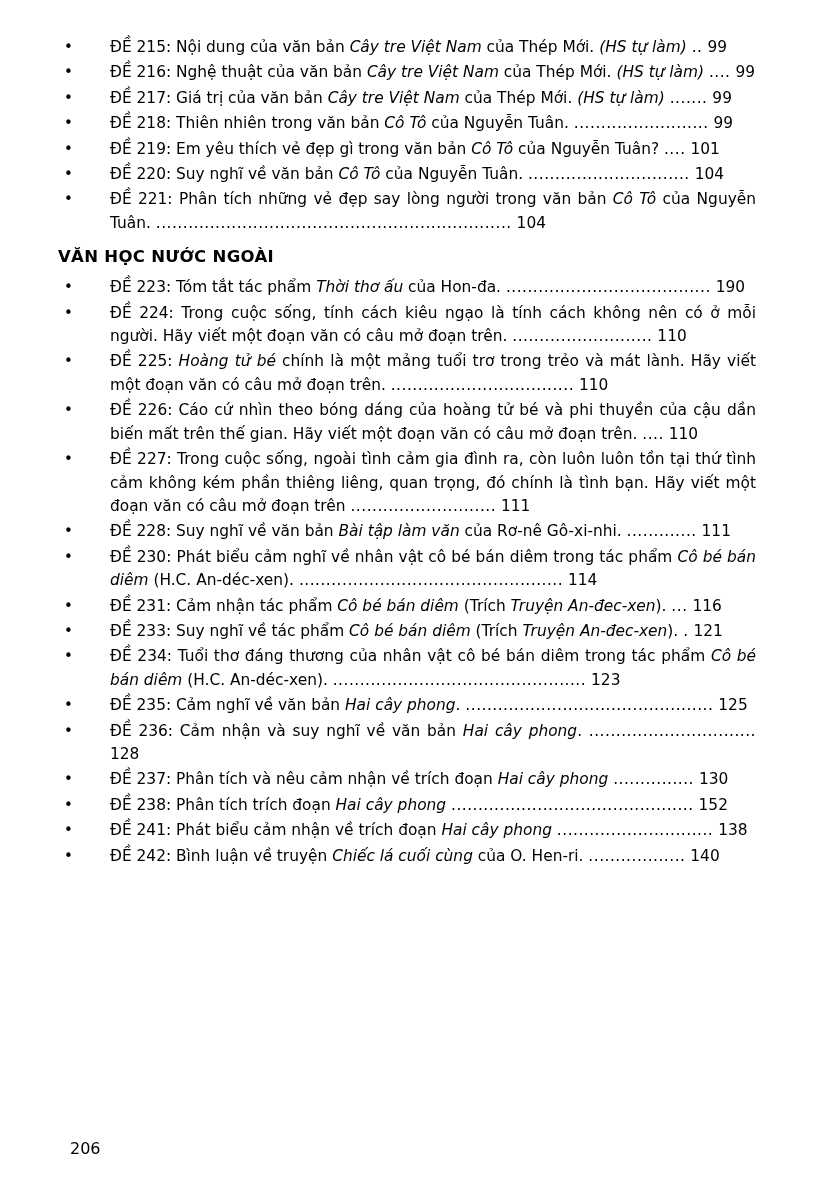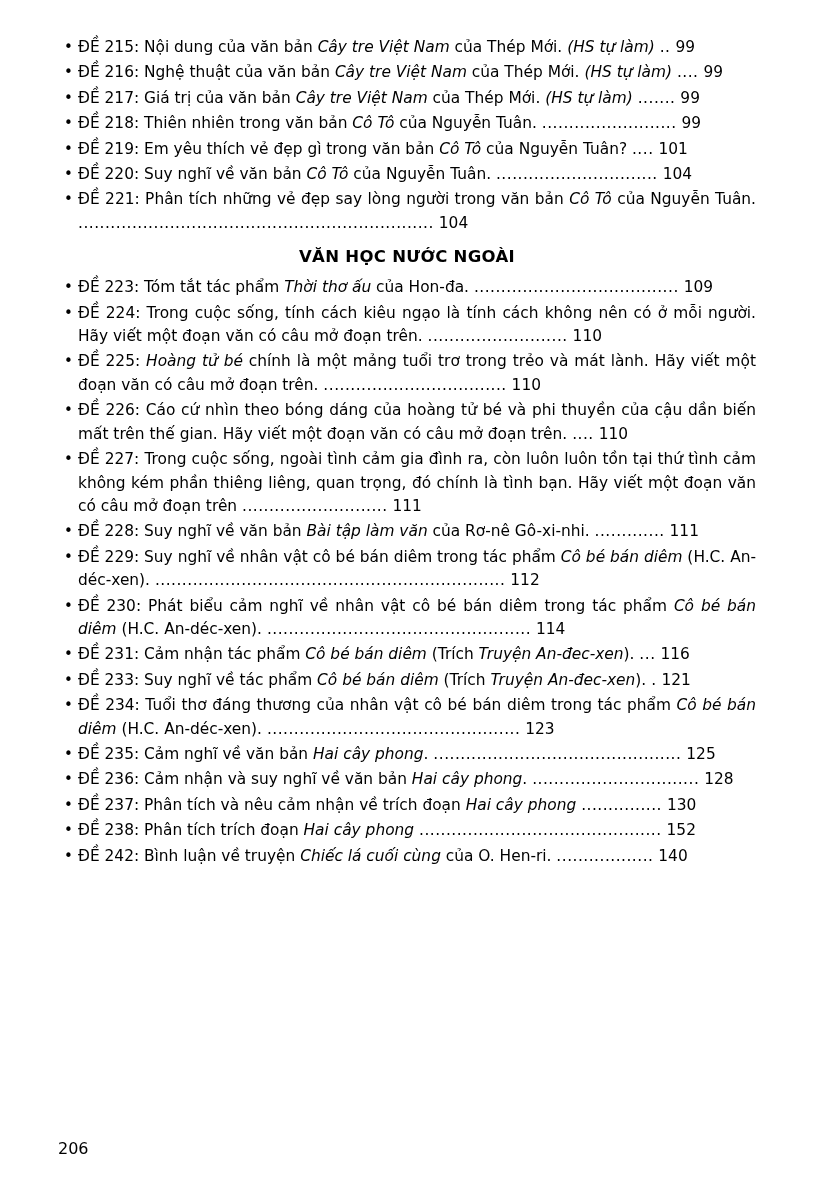--- a/index.html
+++ b/index.html
@@ -28,20 +28,21 @@
     margin: 0;
     padding: 0;
   }
   .toc-item {
     display: flex;
     align-items: flex-start;
     font-size: 15.4px;
     line-height: 1.52;
     margin: 0 0 2px 0;
     padding: 0;
+    gap: 32px;
   }
   .bullet {
     flex: 0 0 auto;
     width: 20px;
     text-align: left;
     font-size: 13px;
     line-height: 1.52;
     padding-left: 6px;
     box-sizing: border-box;
   }
@@ -61,29 +62,28 @@
   .entry i {
     font-style: italic;
   }
   .dots {
     letter-spacing: 0.5px;
   }
   .pg {
     white-space: nowrap;
   }
   .section-title {
-    text-align: center;
     font-size: 16.5px;
     font-weight: bold;
     letter-spacing: 0.3px;
     margin: 12px 0 10px 0;
   }
   .folio {
     position: absolute;
-    left: 58px;
+    left: 70px;
     bottom: 42px;
     font-size: 16px;
     color: #000;
   }
 </style>
 </head>
 <body>
 
 <div class="page">
 
@@ -165,21 +165,21 @@
 
   <ul class="toc">
 
 
     <li class="toc-item">
       <span class="bullet"></span>
       <span class="entry">
         <span class="lbl">ĐỀ 223:</span>
         Tóm tắt tác phẩm <i>Thời thơ ấu</i> của Hon-đa.
         <span class="dots">......................................</span>
-        <span class="pg">109</span>
+        <span class="pg">190</span>
       </span>
     </li>
 
     <li class="toc-item">
       <span class="bullet"></span>
       <span class="entry">
         <span class="lbl">ĐỀ 224:</span>
         Trong cuộc sống, tính cách kiêu ngạo là tính cách không nên có ở mỗi người. Hãy viết một đoạn văn có câu mở đoạn trên.
         <span class="dots">..........................</span>
         <span class="pg">110</span>
@@ -219,29 +219,20 @@
     <li class="toc-item">
       <span class="bullet"></span>
       <span class="entry">
         <span class="lbl">ĐỀ 228:</span>
         Suy nghĩ về văn bản <i>Bài tập làm văn</i> của Rơ-nê Gô-xi-nhi.
         <span class="dots">.............</span>
         <span class="pg">111</span>
       </span>
     </li>
 
-    <li class="toc-item">
-      <span class="bullet"></span>
-      <span class="entry">
-        <span class="lbl">ĐỀ 229:</span>
-        Suy nghĩ về nhân vật cô bé bán diêm trong tác phẩm <i>Cô bé bán diêm</i> (H.C. An-déc-xen).
-        <span class="dots">.................................................................</span>
-        <span class="pg">112</span>
-      </span>
-    </li>
 
     <li class="toc-item">
       <span class="bullet"></span>
       <span class="entry">
         <span class="lbl">ĐỀ 230:</span>
         Phát biểu cảm nghĩ về nhân vật cô bé bán diêm trong tác phẩm <i>Cô bé bán diêm</i> (H.C. An-déc-xen).
         <span class="dots">.................................................</span>
         <span class="pg">114</span>
       </span>
     </li>
@@ -312,20 +303,29 @@
       <span class="entry">
         <span class="lbl">ĐỀ 238:</span>
         Phân tích trích đoạn <i>Hai cây phong</i>
         <span class="dots">.............................................</span>
         <span class="pg">152</span>
       </span>
     </li>
 
 
 
+    <li class="toc-item">
+      <span class="bullet"></span>
+      <span class="entry">
+        <span class="lbl">ĐỀ 241:</span>
+        Phát biểu cảm nhận về trích đoạn <i>Hai cây phong</i>
+        <span class="dots">.............................</span>
+        <span class="pg">138</span>
+      </span>
+    </li>
 
     <li class="toc-item">
       <span class="bullet"></span>
       <span class="entry">
         <span class="lbl">ĐỀ 242:</span>
         Bình luận về truyện <i>Chiếc lá cuối cùng</i> của O. Hen-ri.
         <span class="dots">..................</span>
         <span class="pg">140</span>
       </span>
     </li>

